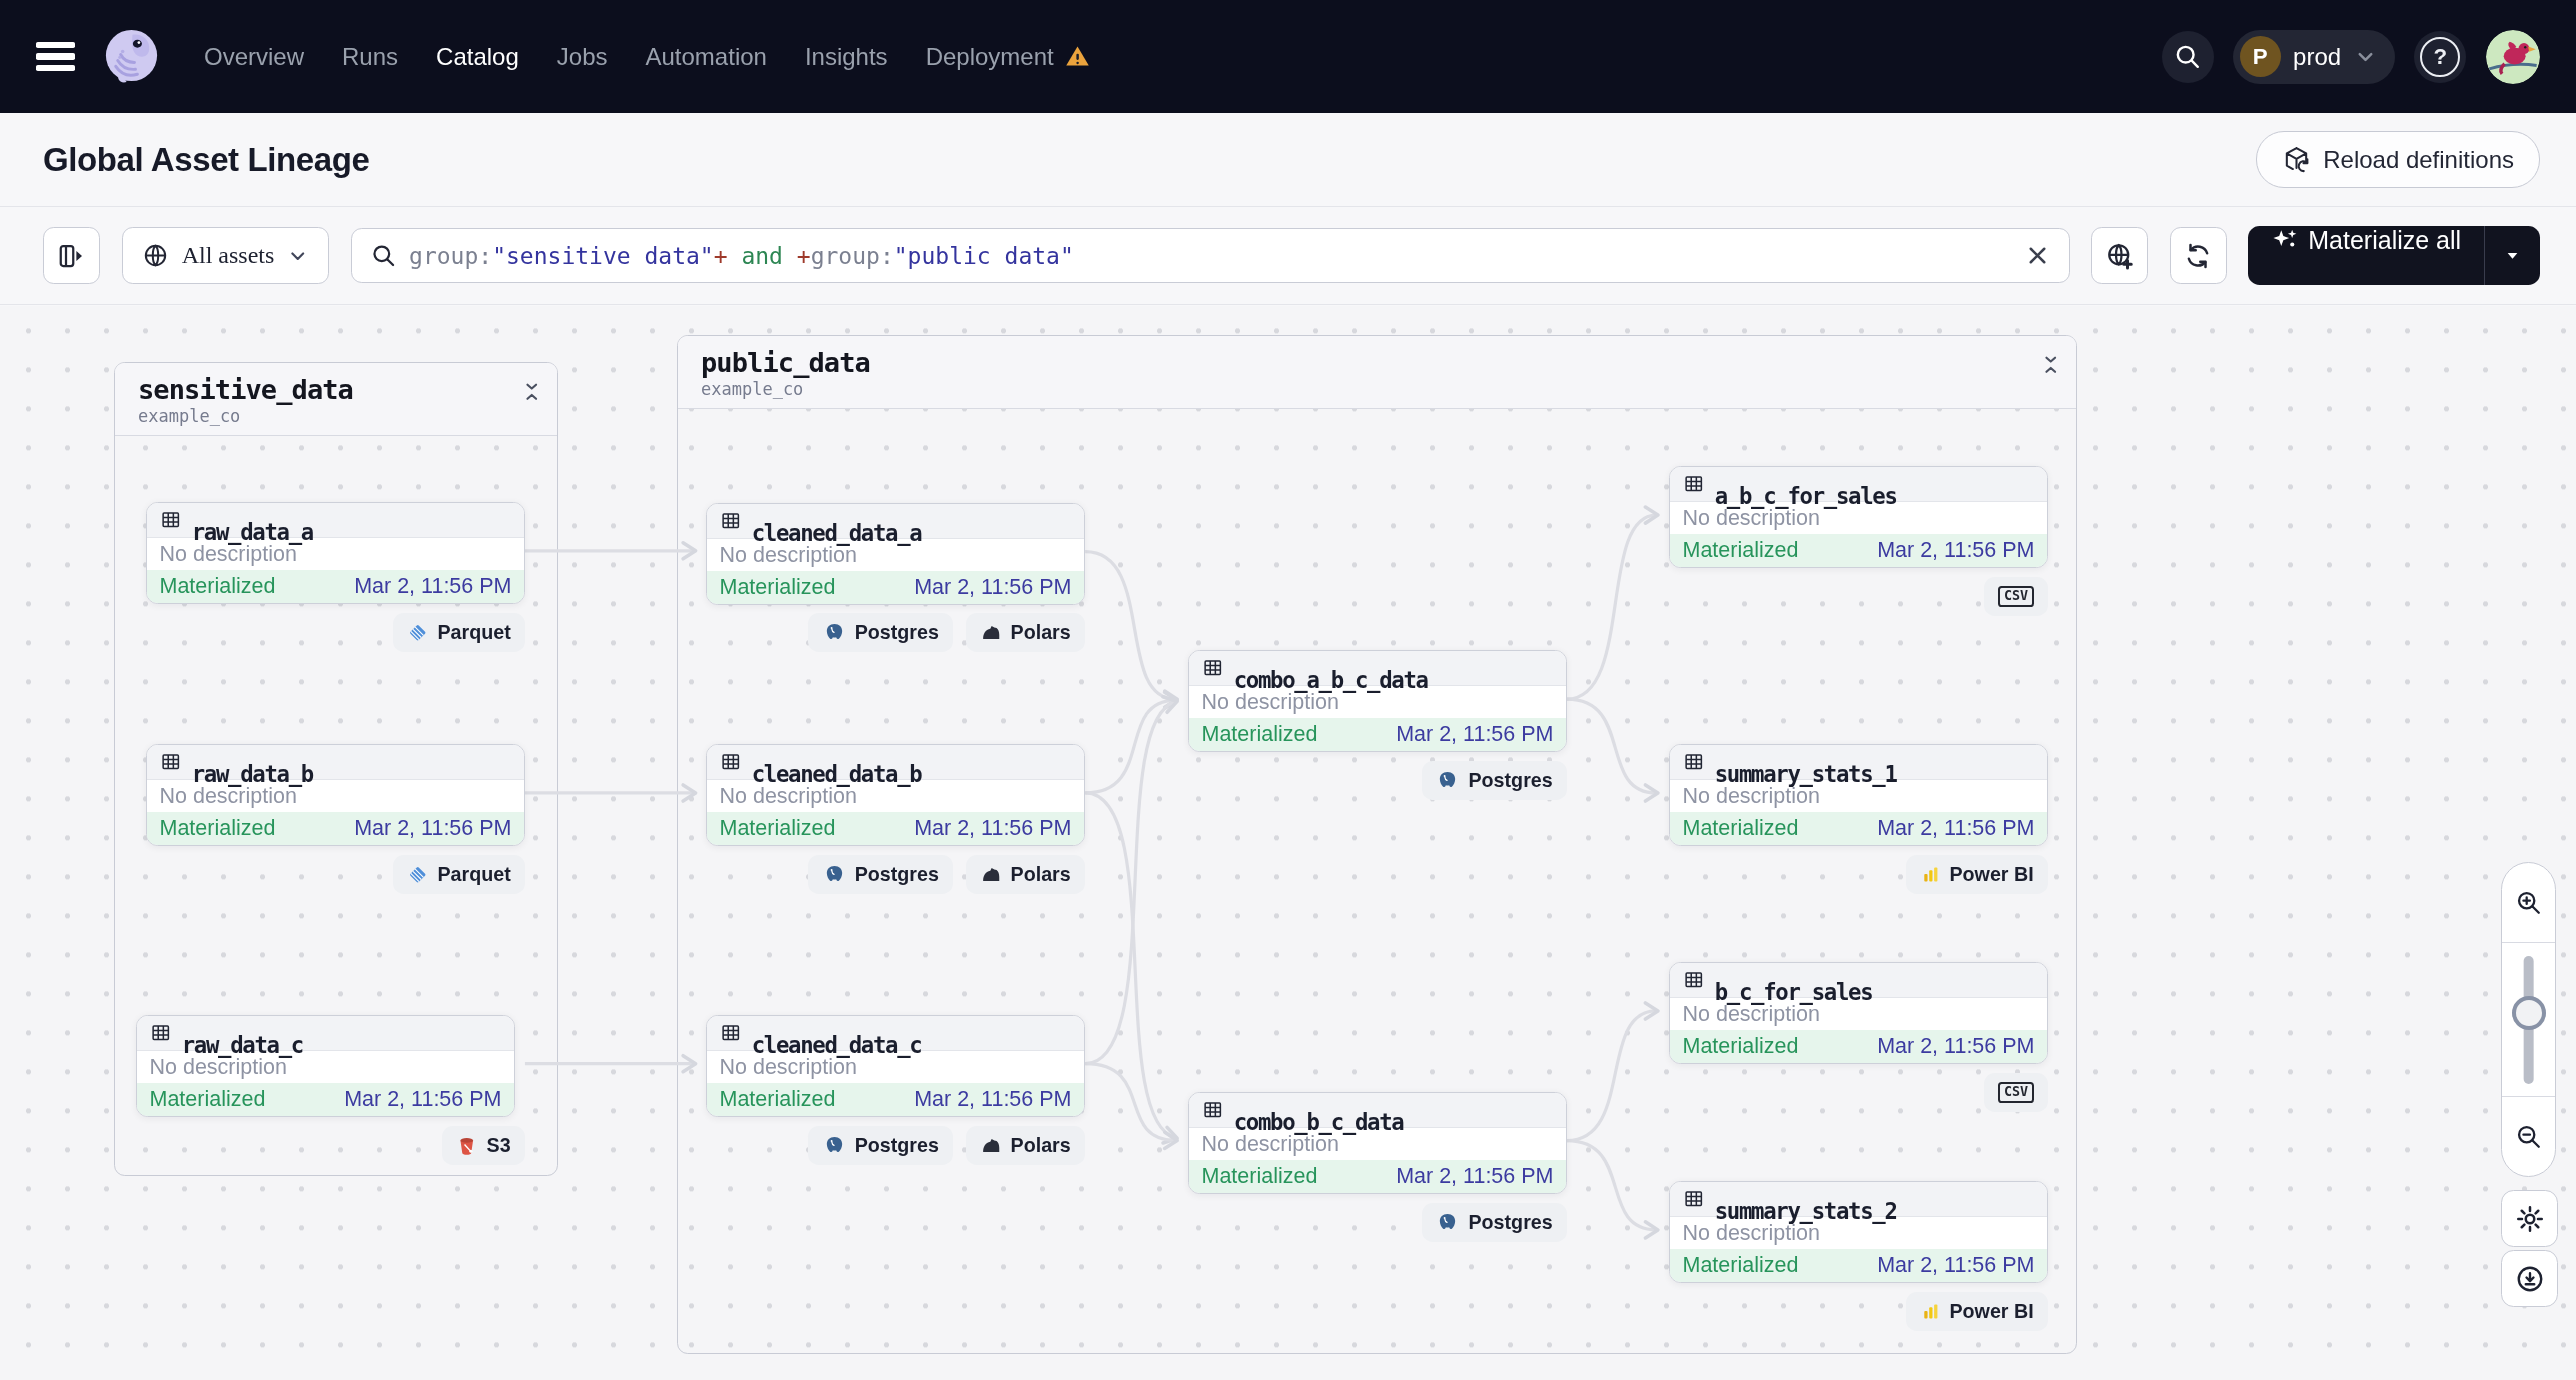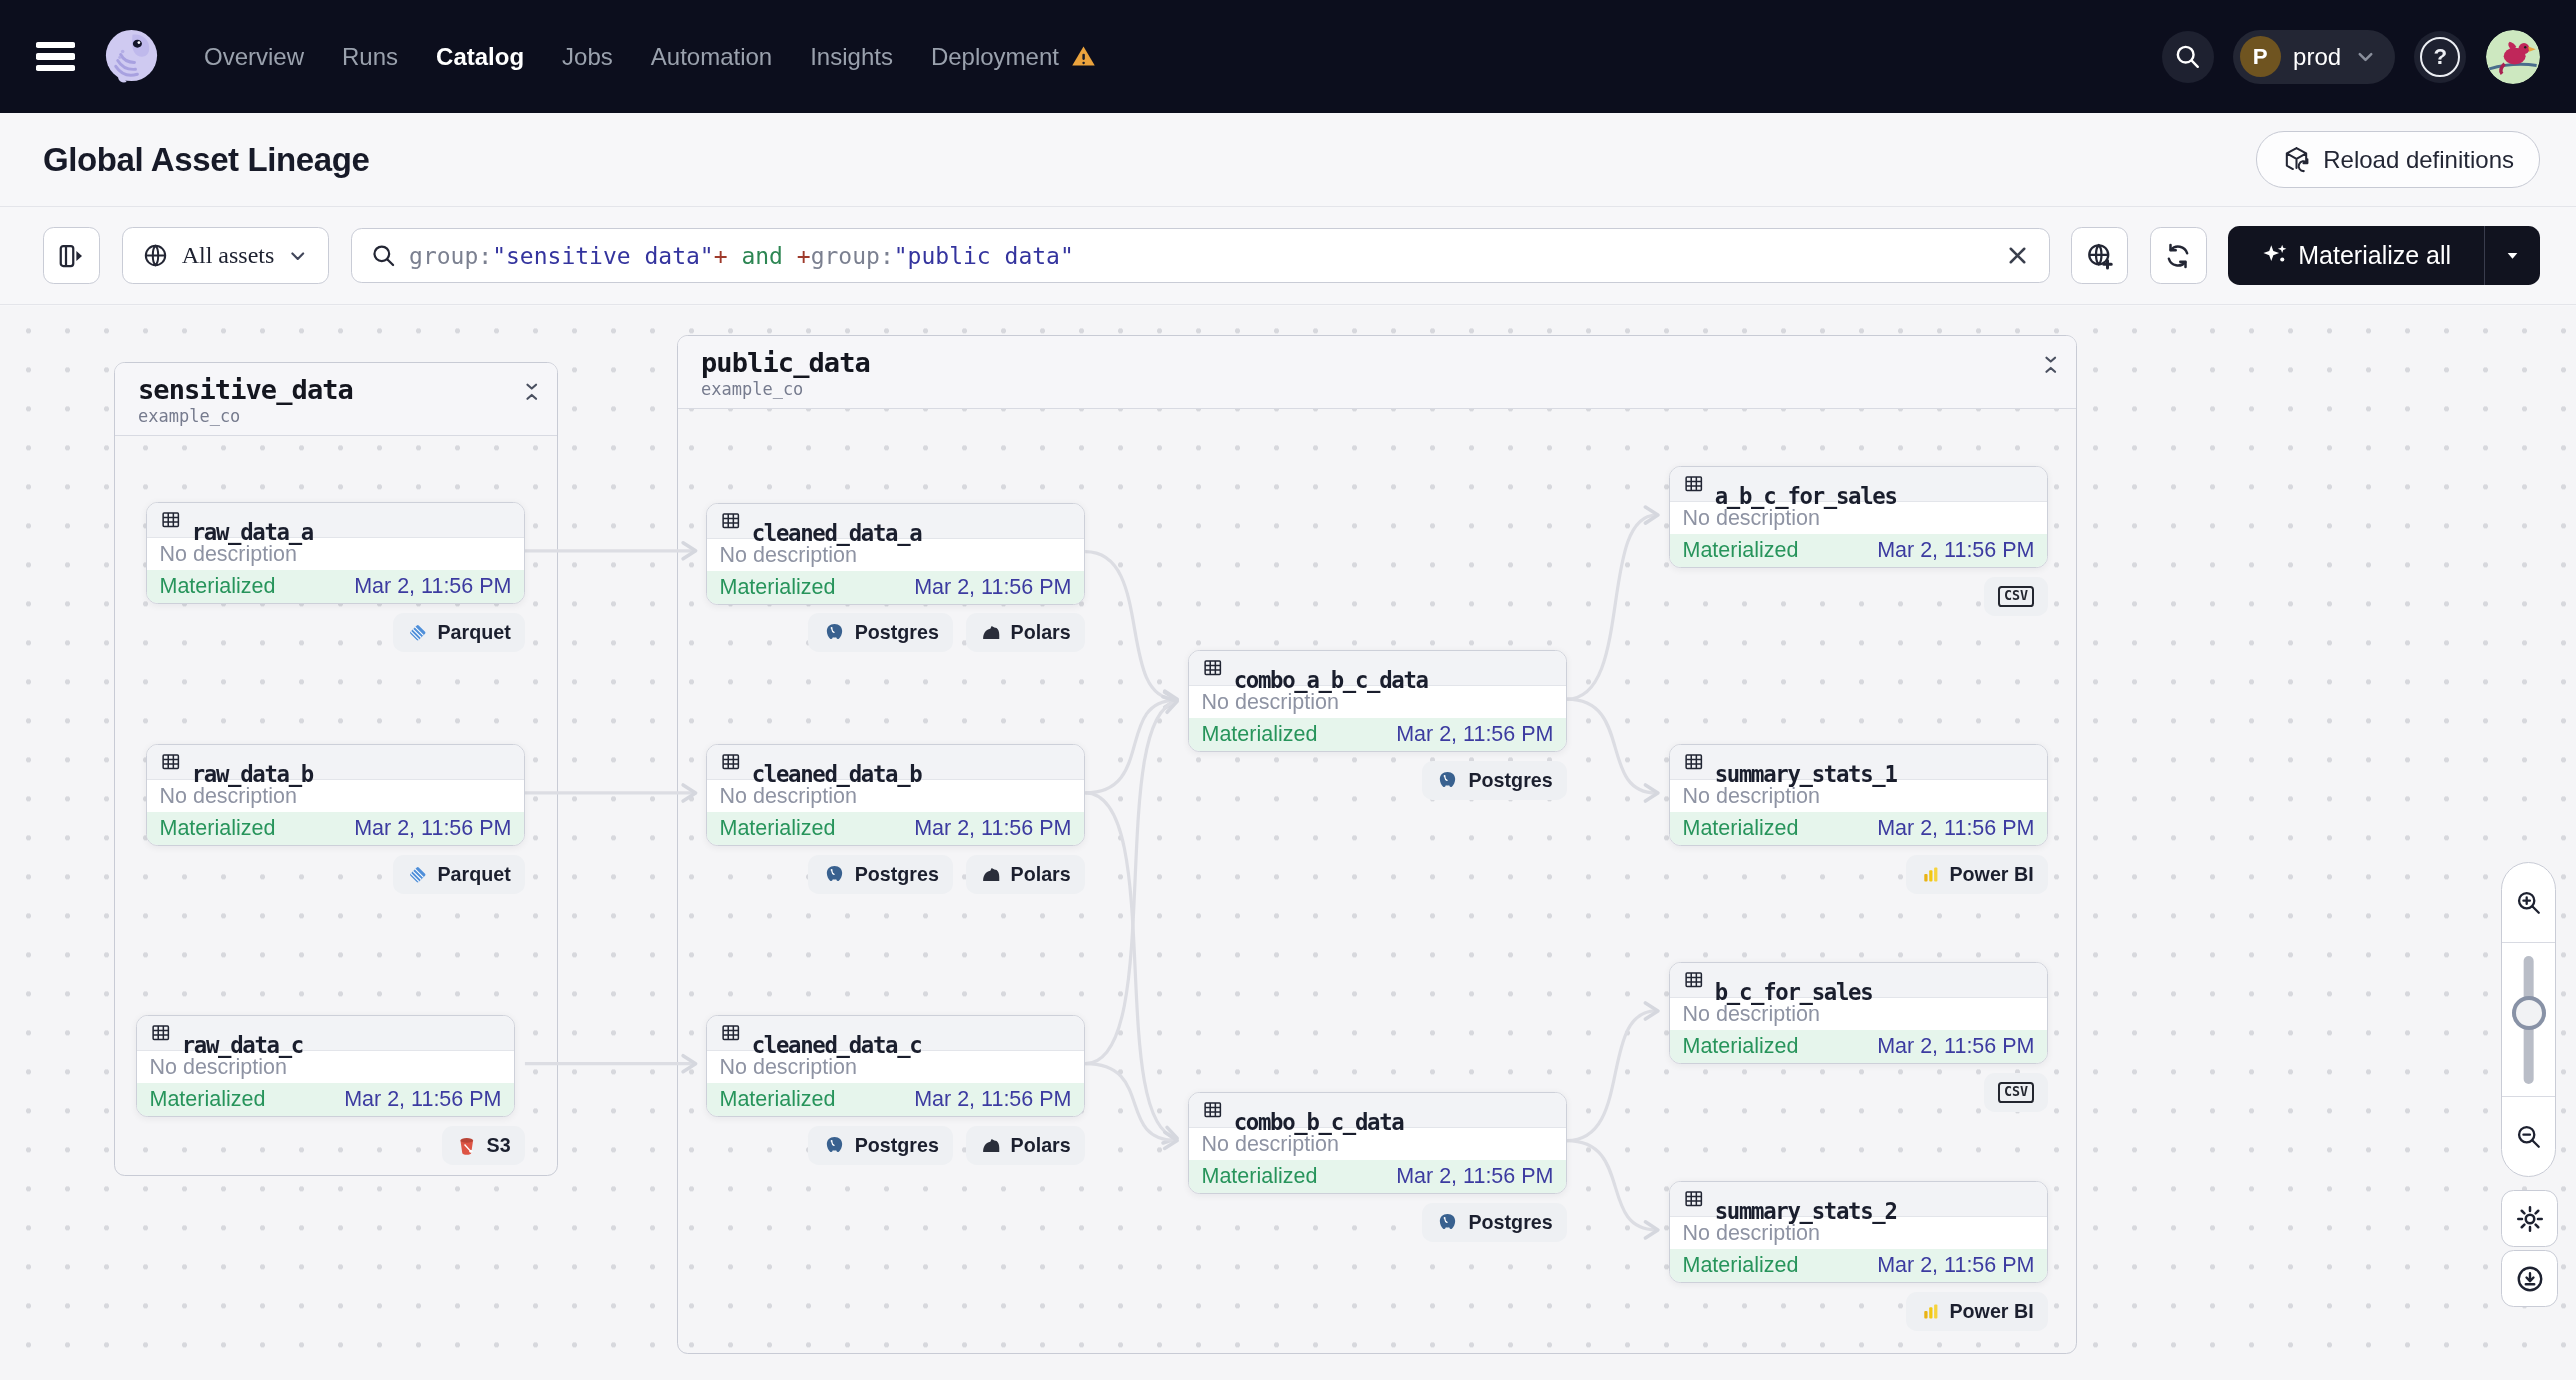--- a/index.html
+++ b/index.html
@@ -9,21 +9,21 @@
   html,body{margin:0;padding:0;width:2576px;height:1380px;overflow:hidden;background:#f7f7f9;font-family:var(--sans);}
   #app{position:relative;width:2576px;height:1380px;}
 
   
   .nav{height:113px;background:#0c0e1d;display:flex;align-items:center;padding:0 36px;box-sizing:border-box;}
   .hamburger{width:39px;height:30px;display:flex;flex-direction:column;justify-content:space-between;cursor:pointer;margin-right:25px;}
   .hamburger span{display:block;height:6.3px;background:#fff;border-radius:1.8px;}
   .logo{width:63px;height:63px;margin-right:41px;}
   .nav-items{display:flex;align-items:center;gap:38px;}
   .nav-item{font-size:24px;color:#9aa1ad;cursor:pointer;white-space:nowrap;}
-  .nav-item.active{color:#ffffff;font-weight:700;}
+  .nav-item.active{color:#ffffff;font-weight:400;}
   .nav-deploy{display:flex;align-items:center;gap:10.7px;}
   .nav-spacer{flex:1;}
   .nav-right{display:flex;align-items:center;gap:19.7px;}
   .nav-circle{width:52px;height:52px;border-radius:50%;background:#1e2130;display:flex;align-items:center;justify-content:center;cursor:pointer;}
   .env-pill{height:54px;border-radius:27px;background:#232634;display:flex;align-items:center;gap:12.5px;padding:0 18px 0 6.3px;cursor:pointer;}
   .env-avatar{width:41px;height:41px;border-radius:50%;background:#6f5420;color:#fff;font-size:22.3px;font-weight:700;display:flex;align-items:center;justify-content:center;}
   .env-label{color:#fff;font-size:24px;}
   .help-glyph{width:36px;height:36px;border:2.7px solid #eceef3;border-radius:50%;color:#eceef3;font-size:22.3px;font-weight:700;display:flex;align-items:center;justify-content:center;}
   .user-avatar{width:54px;height:54px;border-radius:50%;overflow:hidden;cursor:pointer;}
 
@@ -37,21 +37,21 @@
   .sq-btn{width:55px;height:55px;border:0.9px solid #c9ccd6;border-radius:10.7px;background:#fff;display:flex;align-items:center;justify-content:center;cursor:pointer;flex:none;}
   .filter-btn{display:flex;align-items:center;gap:12.5px;height:55px;padding:0 19.7px;border:0.9px solid #c9ccd6;border-radius:10.7px;background:#fff;font-size:24px;color:#1d2130;cursor:pointer;flex:none;font-family:Liberation Serif, serif;}
   .search-box{flex:1;height:55px;border:0.9px solid #c9ccd6;border-radius:10.7px;background:#fff;display:flex;align-items:center;padding:0 18px;gap:12.5px;box-sizing:border-box;min-width:0;}
   .search-query{flex:1;font-family:var(--mono);font-size:23px;white-space:pre;overflow:hidden;}
   .tok-field{color:#7b8090;}
   .tok-str{color:#34349e;}
   .tok-plus{color:#9e3a2b;}
   .tok-and{color:#2d8653;}
   .clear-btn{flex:none;cursor:pointer;display:flex;align-items:center;}
   .materialize-btn{display:flex;align-items:stretch;height:59px;border-radius:11.6px;background:#11131f;color:#fff;cursor:pointer;flex:none;overflow:hidden;}
-  .materialize-main{display:flex;align-items:center;gap:8px;padding:0 33px;font-size:25px;}
+  .materialize-main{display:flex;align-items:flex-start;gap:8px;padding:0 23px;font-size:25px;}
   .materialize-divider{width:0.9px;background:#3a3d4d;}
   .materialize-caret{display:flex;align-items:center;padding:0 16px;}
 
   
   .canvas{position:absolute;left:0;top:306px;width:2576px;height:1074px;background:#f5f5f7;overflow:hidden;
     background-image:radial-gradient(circle,#d7d8dd 2.3px,transparent 2.9px);background-size:39px 39px;background-position:9px 5.4px;}
   .group-box{position:absolute;border:1.8px solid #c8cbd5;border-radius:10.7px;box-sizing:border-box;z-index:1;}
   .group-header{position:relative;background:#f6f6f9;border-bottom:0.9px solid #d8dae2;border-radius:9px 9px 0 0;padding:10.7px 23px 9px;box-sizing:border-box;}
   .group-title{font-family:var(--mono);font-weight:bold;font-size:27px;color:#14161f;letter-spacing:-0.9px;}
   .group-sub{font-family:var(--mono);font-size:17px;color:#767b8e;margin-top:1.8px;}

